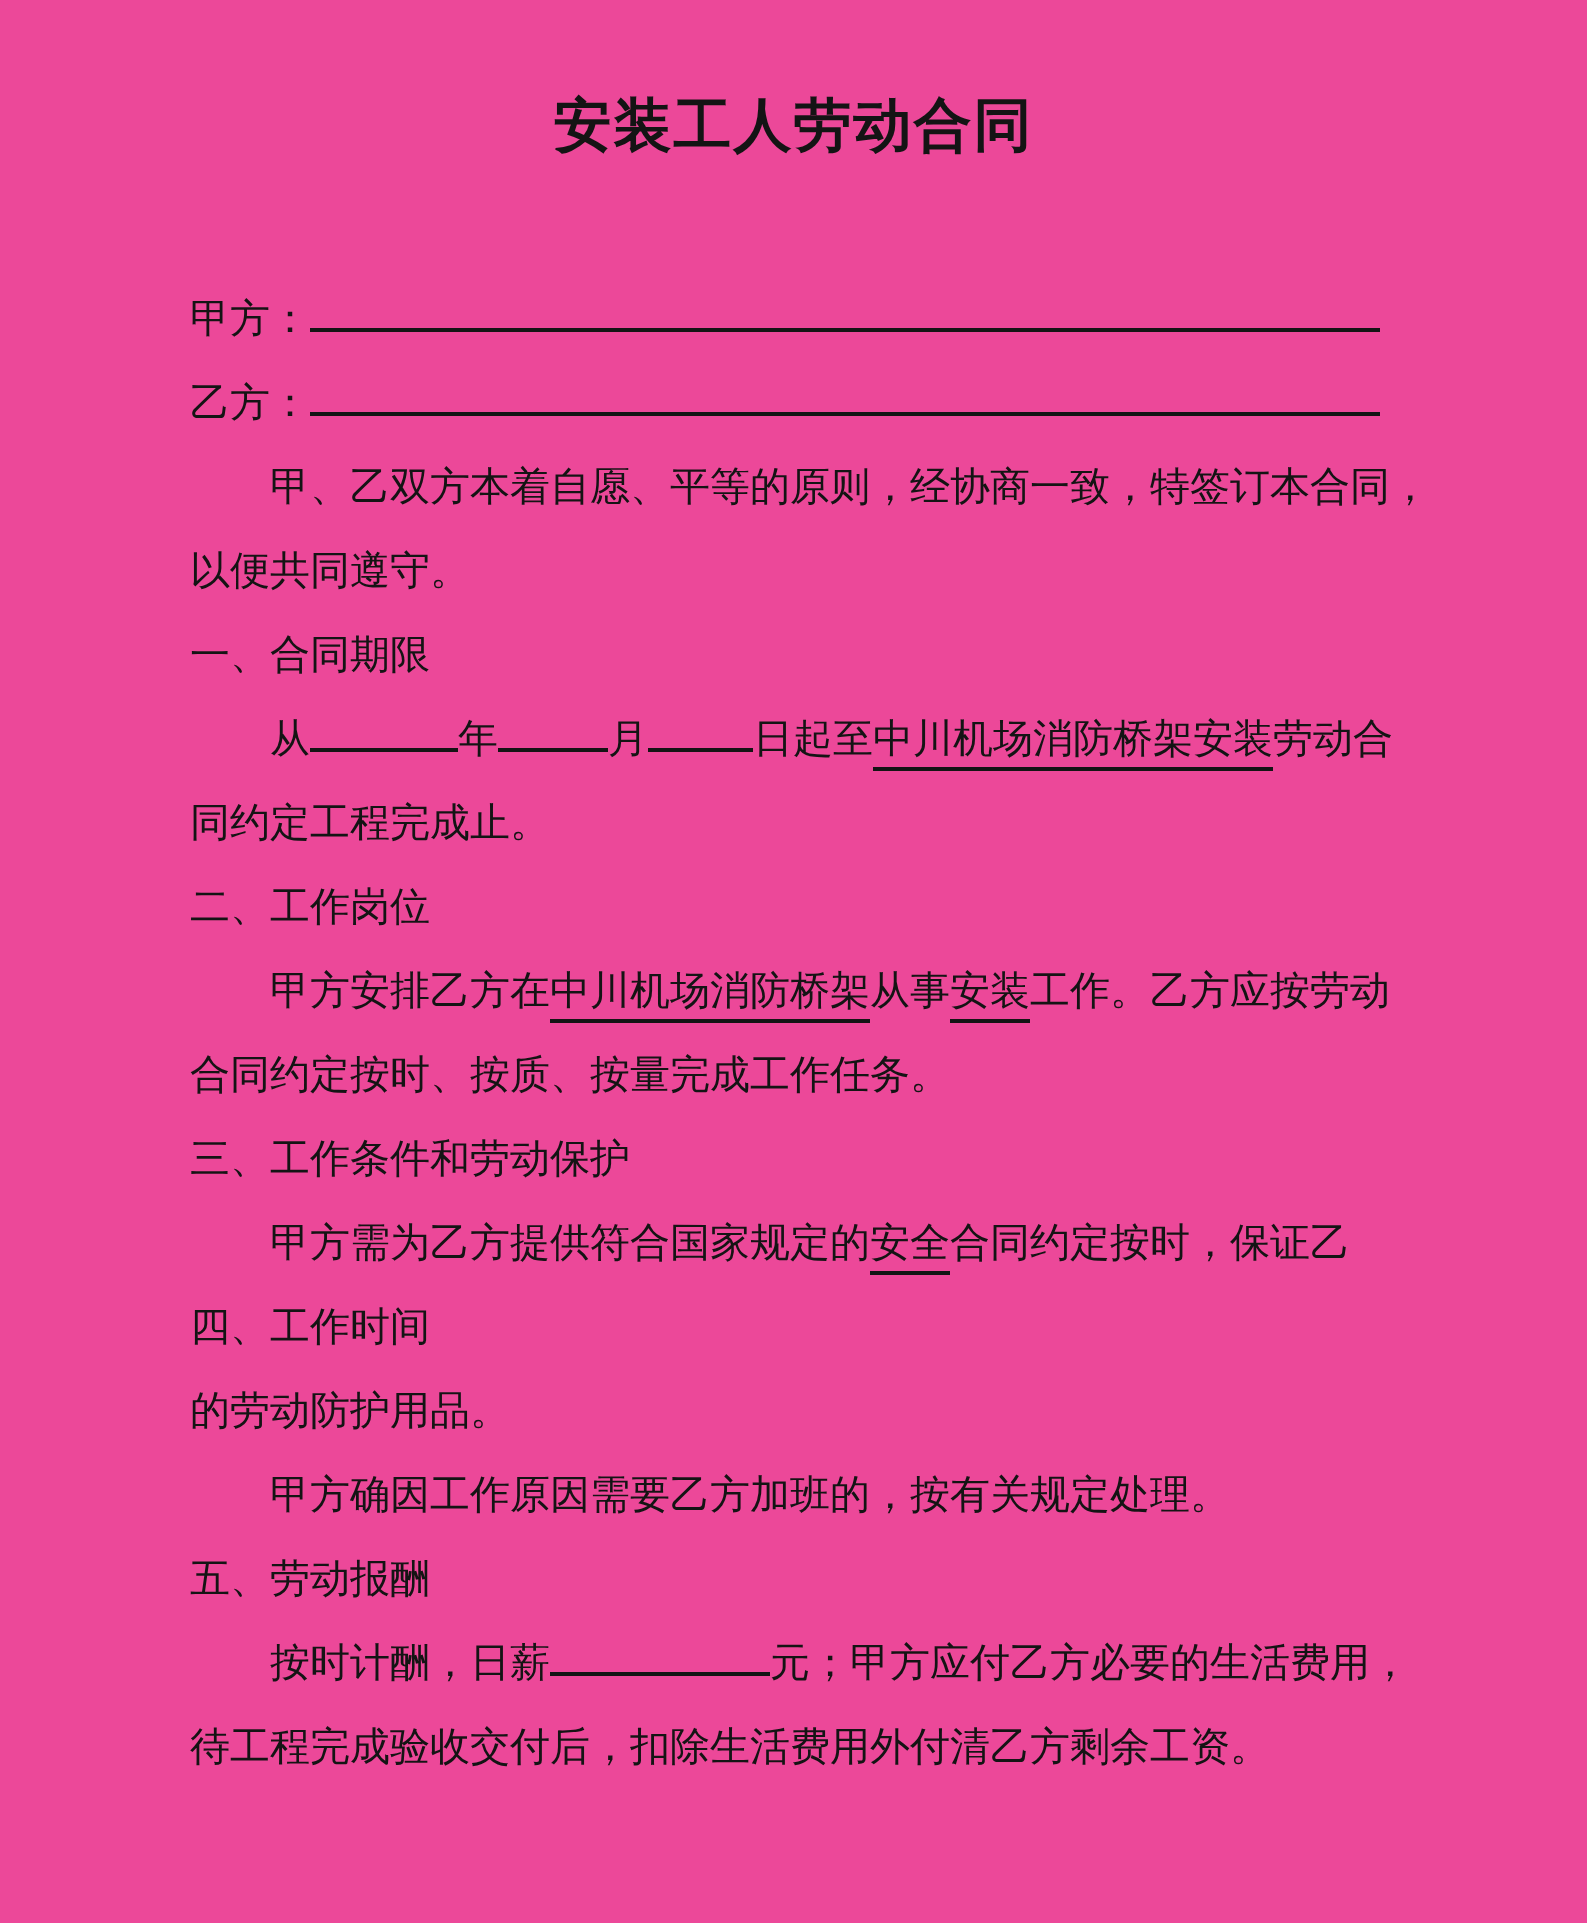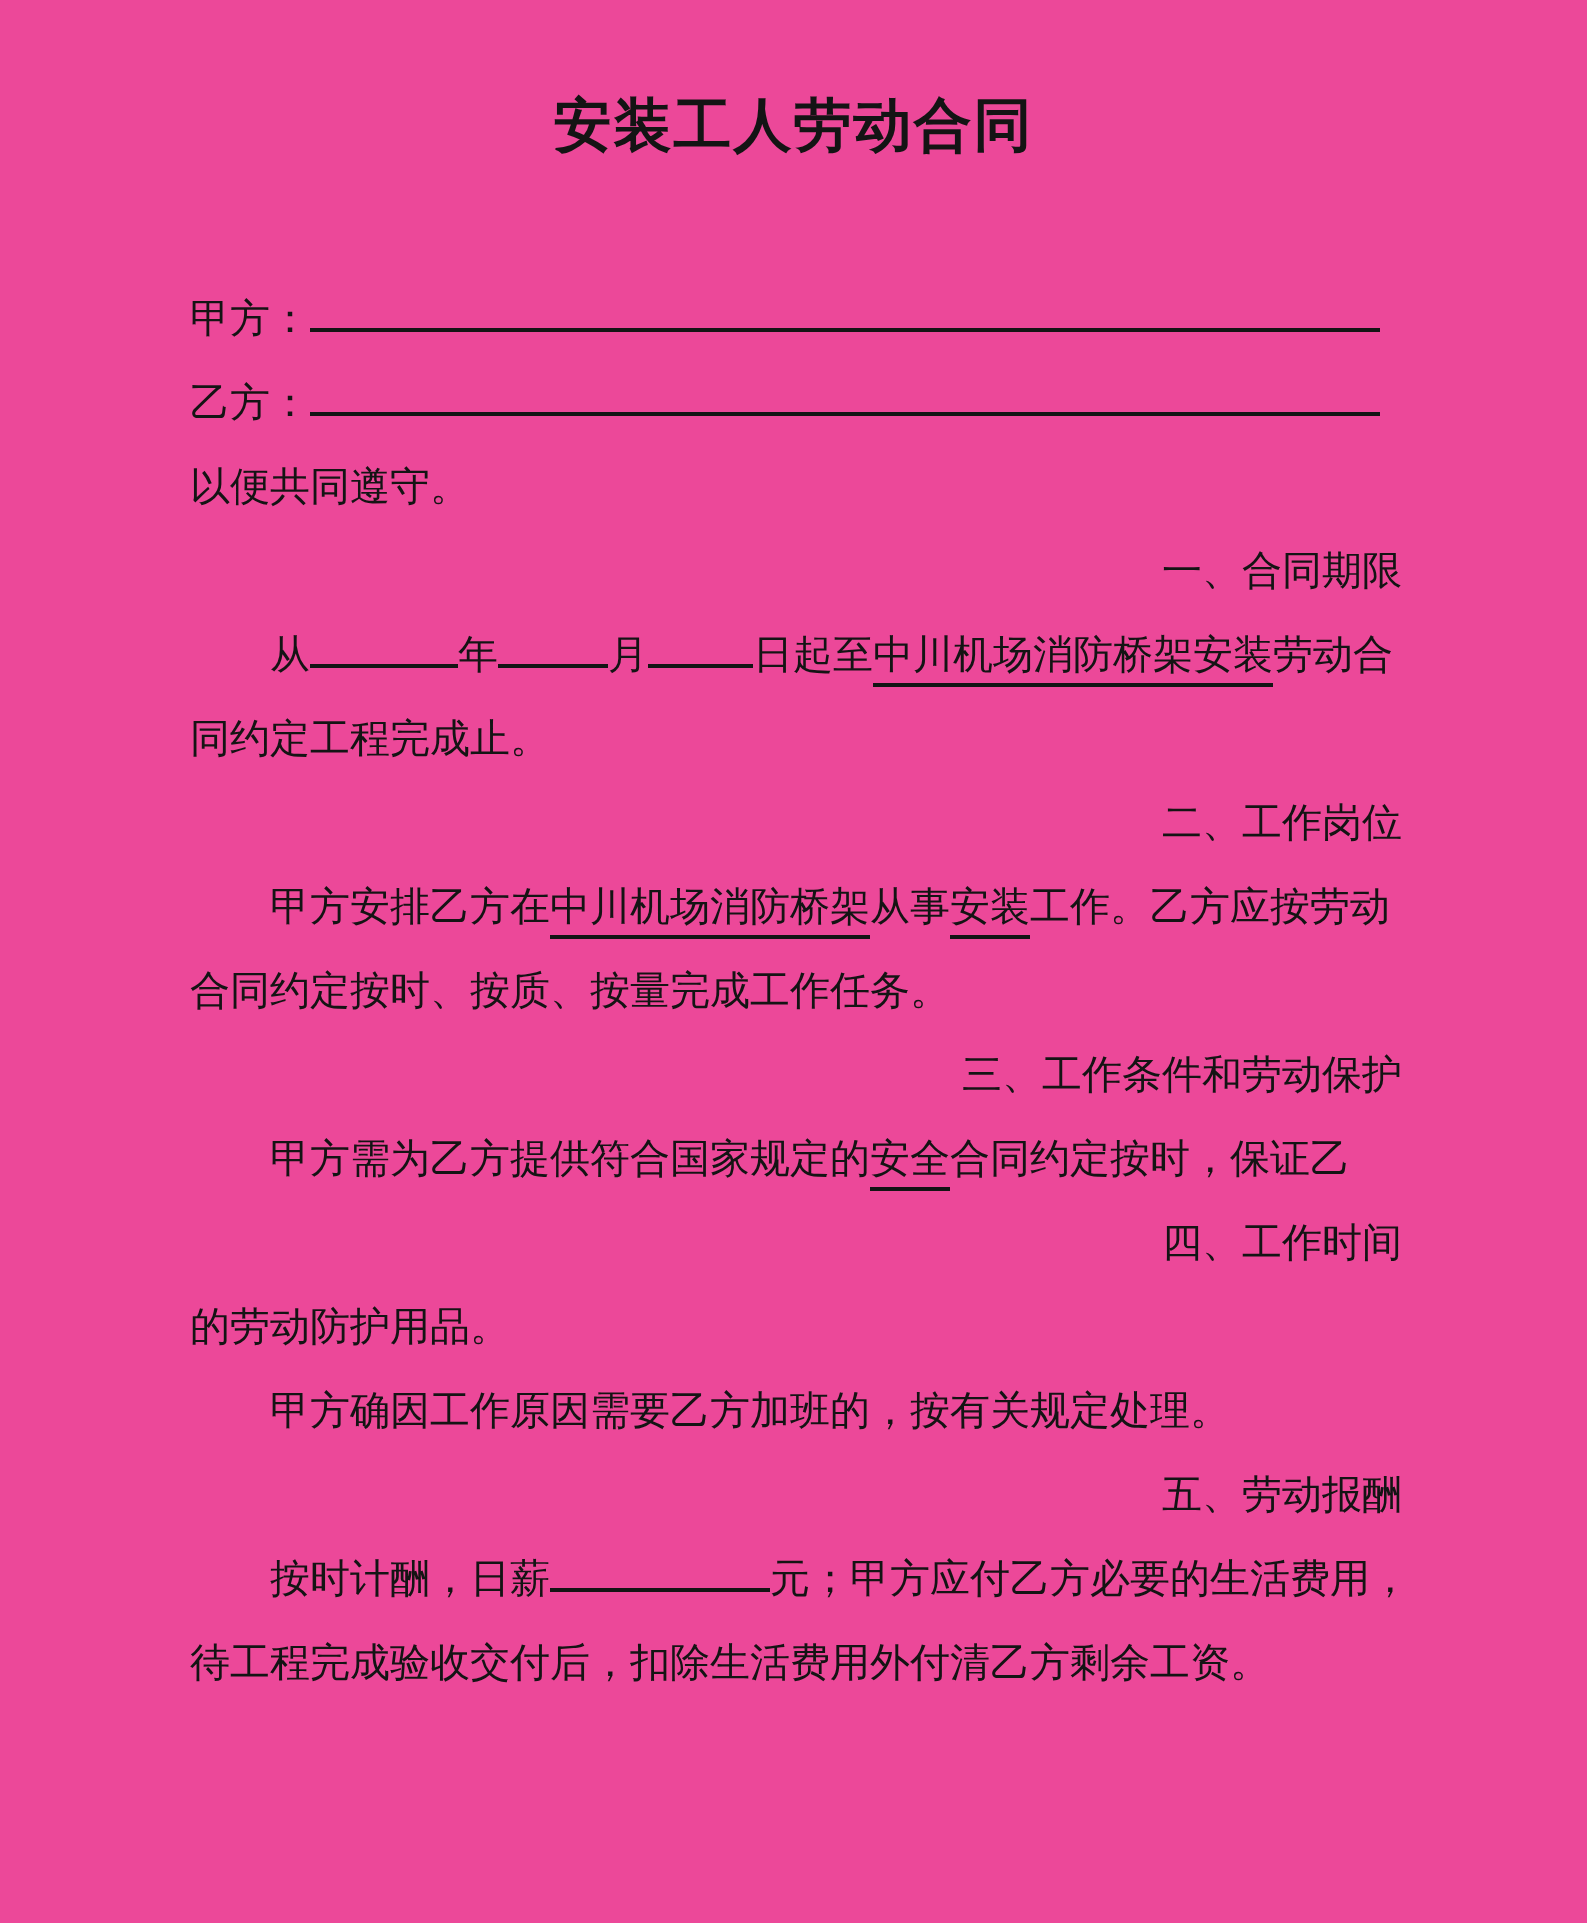--- a/index.html
+++ b/index.html
@@ -25,41 +25,42 @@
     width:1212px;
     font-size:40px;
   }
   .line{
     height:84px;
     line-height:84px;
     white-space:nowrap;
   }
   .para-first{padding-left:80px;}
   .para-cont{padding-left:0;}
-  .heading{padding-left:0;text-align:right;}
+  .heading{padding-left:0;}
   .party{padding-left:0;font-family:Liberation Serif, serif;}
   .seg{display:inline;}
   .u{
     border-bottom:4px solid #141414;
     padding-bottom:6px;
   }
   .blank{
     display:inline-block;
     border-bottom:4px solid #141414;
     height:10px;
   }
 </style>
 </head>
 <body>
 
 <div class="page">
   <h1 class="title">安装工人劳动合同</h1>
   <div class="doc-body" id="doc-body">
       <div class="line party"><span class="seg">甲方：</span><span class="blank" style="width: 1070px;"></span></div>
       <div class="line party"><span class="seg">乙方：</span><span class="blank" style="width: 1070px;"></span></div>
+      <div class="line para-first"><span class="seg">甲、乙双方本着自愿、平等的原则，经协商一致，特签订本合同，</span></div>
       <div class="line para-cont"><span class="seg">以便共同遵守。</span></div>
       <div class="line heading"><span class="seg">一、合同期限</span></div>
       <div class="line para-first"><span class="seg">从</span><span class="blank" style="width: 148px;"></span><span class="seg">年</span><span class="blank" style="width: 110px;"></span><span class="seg">月</span><span class="blank" style="width: 105px;"></span><span class="seg">日起至</span><span class="seg u">中川机场消防桥架安装</span><span class="seg">劳动合</span></div>
       <div class="line para-cont"><span class="seg">同约定工程完成止。</span></div>
       <div class="line heading"><span class="seg">二、工作岗位</span></div>
       <div class="line para-first"><span class="seg">甲方安排乙方在</span><span class="seg u">中川机场消防桥架</span><span class="seg">从事</span><span class="seg u">安装</span><span class="seg">工作。乙方应按劳动</span></div>
       <div class="line para-cont"><span class="seg">合同约定按时、按质、按量完成工作任务。</span></div>
       <div class="line heading"><span class="seg">三、工作条件和劳动保护</span></div>
       <div class="line para-first"><span class="seg">甲方需为乙方提供符合国家规定的</span><span class="seg u">安全</span><span class="seg">合同约定按时，保证乙</span></div>
       <div class="line heading"><span class="seg">四、工作时间</span></div>

